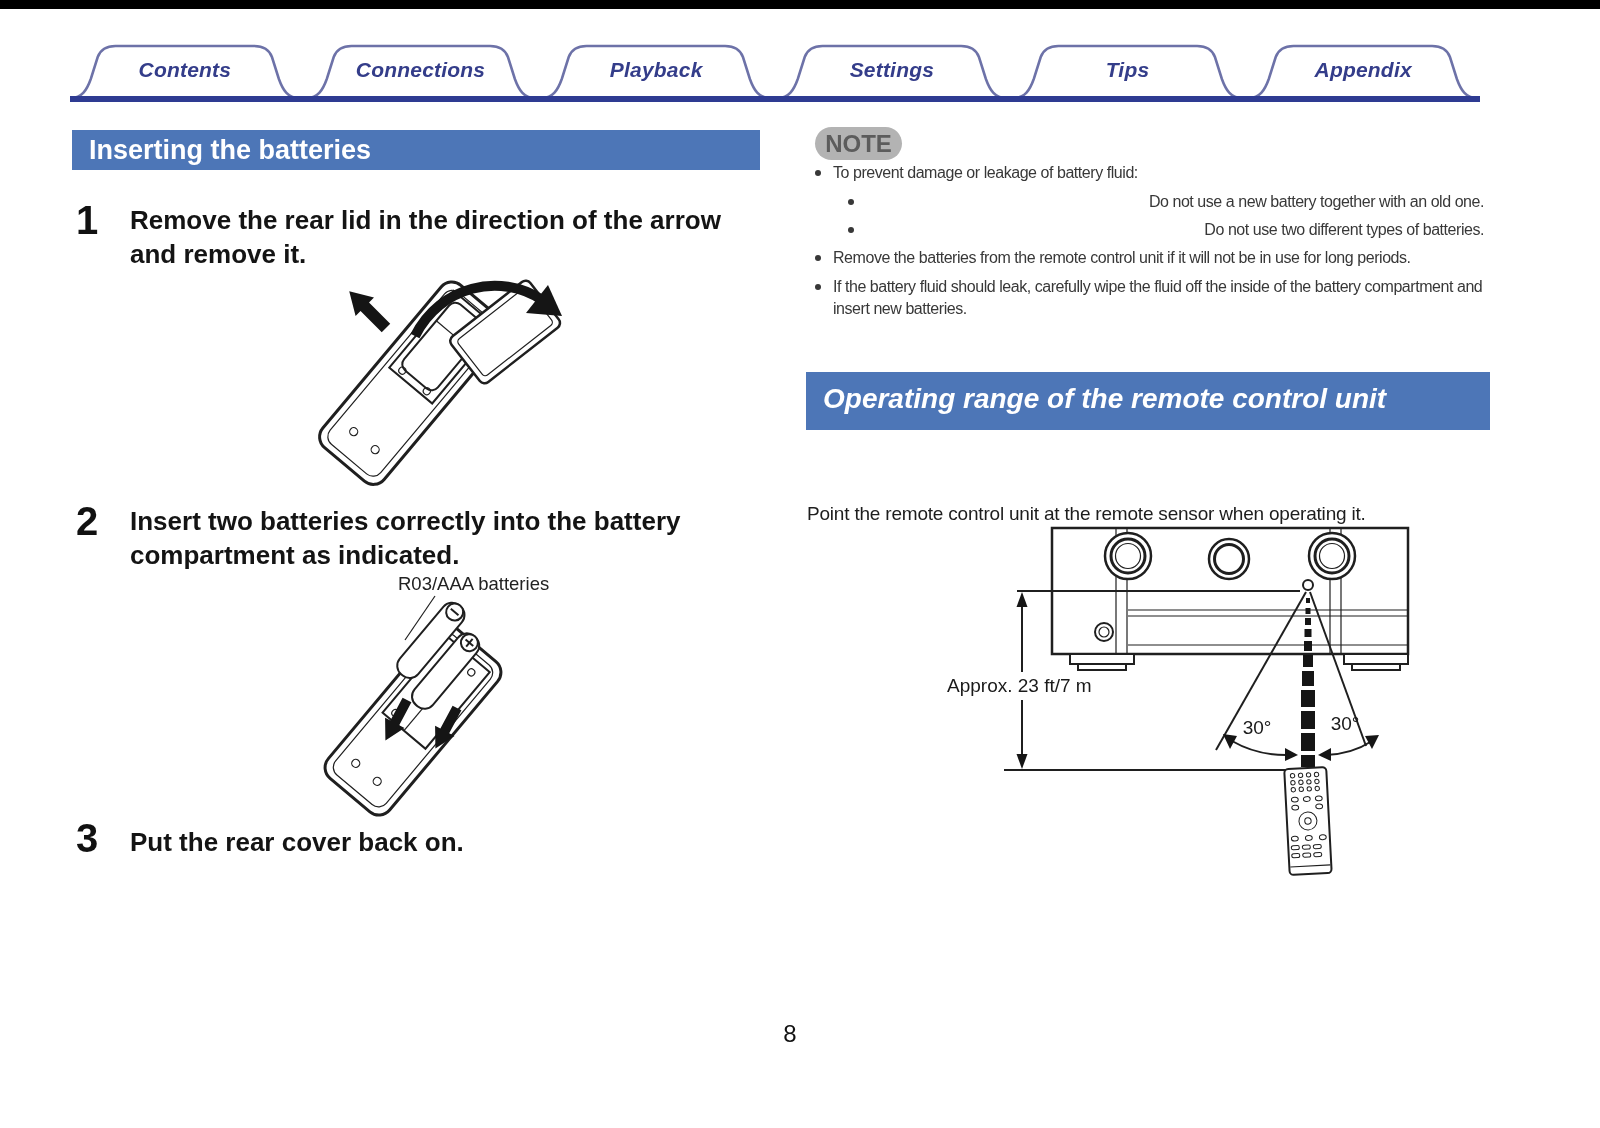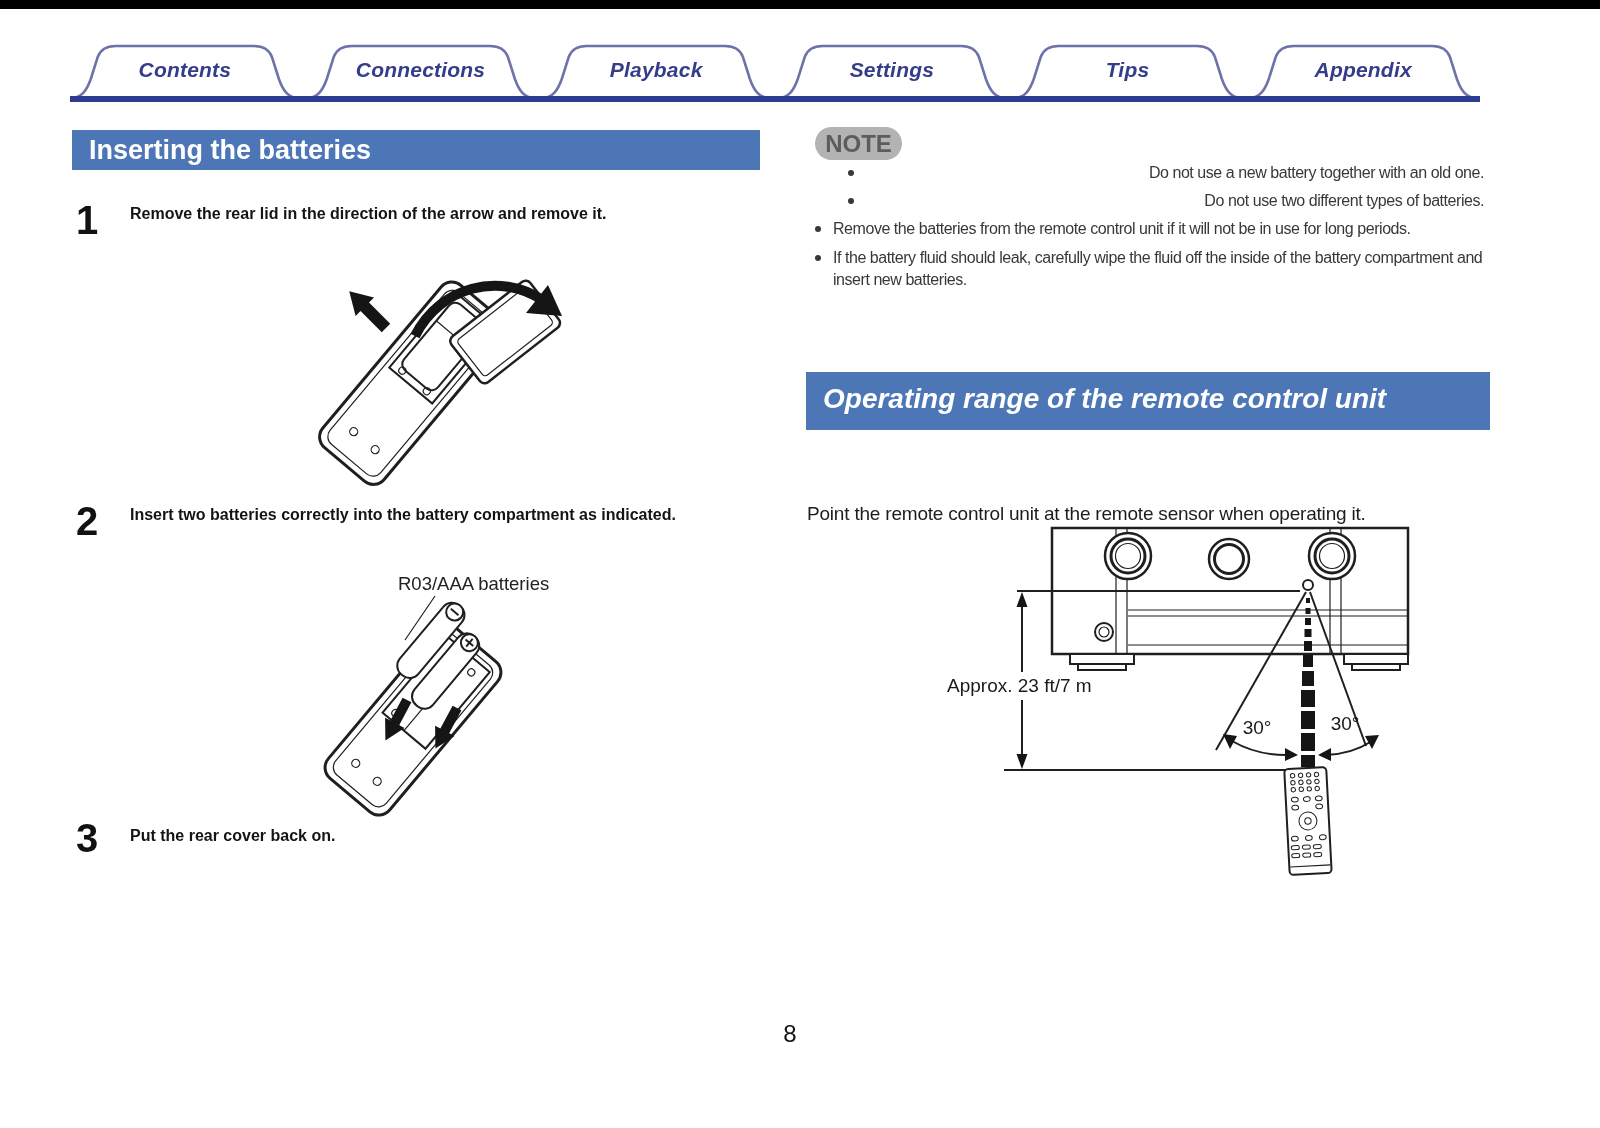--- a/index.html
+++ b/index.html
@@ -19,21 +19,21 @@
 
   
   .sec-bar{background:#4d76b7;color:#ffffff;font-weight:bold;}
   .sec-left{left:72px;top:130px;width:688px;height:40px;font-size:27px;line-height:40px;
             padding-left:17px;box-sizing:border-box;}
   .sec-right{left:806px;top:372px;width:684px;box-sizing:border-box;
              padding:7px 72px 11px 17px;font-size:28px;line-height:40px;font-style:italic;}
 
   
   .step-num{font-size:40px;font-weight:bold;line-height:1;color:#111;}
-  .step-text{font-size:16px;font-weight:bold;line-height:1.32;color:#141414;}
+  .step-text{font-size:26px;font-weight:bold;line-height:1.32;color:#141414;}
   .fig-caption{font-size:18.5px;color:#222;}
 
   
   .note-pill{left:815px;top:127px;width:87px;height:33px;border-radius:17px;background:#b3b3b3;
              color:#5c5c5c;font-size:24px;font-weight:bold;text-align:center;line-height:33px;}
   .notes{left:812px;top:162px;width:672px;font-size:16px;line-height:22px;color:#383838;
          letter-spacing:-0.45px;}
   .note-li{position:relative;padding-left:21px;margin-bottom:7px;}
   .note-li .disc{position:absolute;left:3px;top:8px;width:6px;height:6px;border-radius:50%;background:#383838;}
   .note-li.lvl2{margin-left:33px;margin-bottom:6px;text-align:right;}
@@ -159,20 +159,24 @@
       <polygon class="blk" points="0,-5 26,-5 26,-11 46,0 26,11 26,5 0,5"></polygon>
     </g>
   </svg>
 
   <div class="abs step-num" style="left:76px;top:818px;">3</div>
   <div class="abs step-text" style="left:130px;top:825px;width:612px;">Put the rear cover back on.</div>
 
   <div class="abs note-pill">NOTE</div>
 
   <div class="abs notes">
+    <div class="note-li lvl1">
+      <span class="disc"></span>
+      <span>To prevent damage or leakage of battery fluid:</span>
+    </div>
     <div class="note-li lvl2">
       <span class="disc"></span>
       <span>Do not use a new battery together with an old one.</span>
     </div>
     <div class="note-li lvl2">
       <span class="disc"></span>
       <span>Do not use two different types of batteries.</span>
     </div>
     <div class="note-li lvl1">
       <span class="disc"></span>

